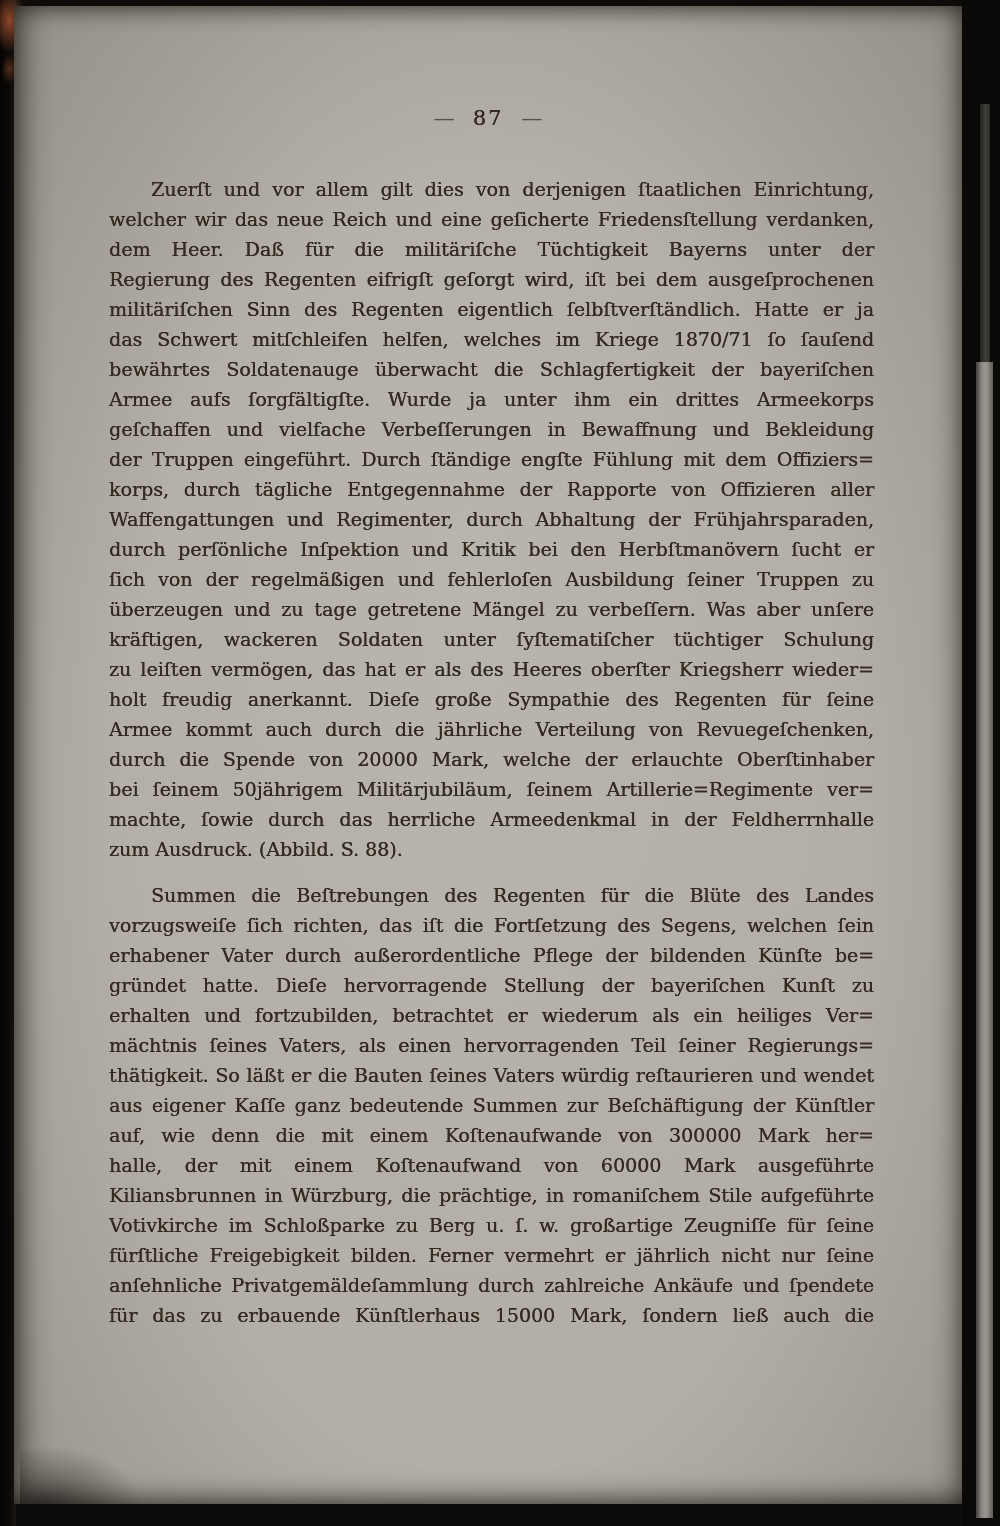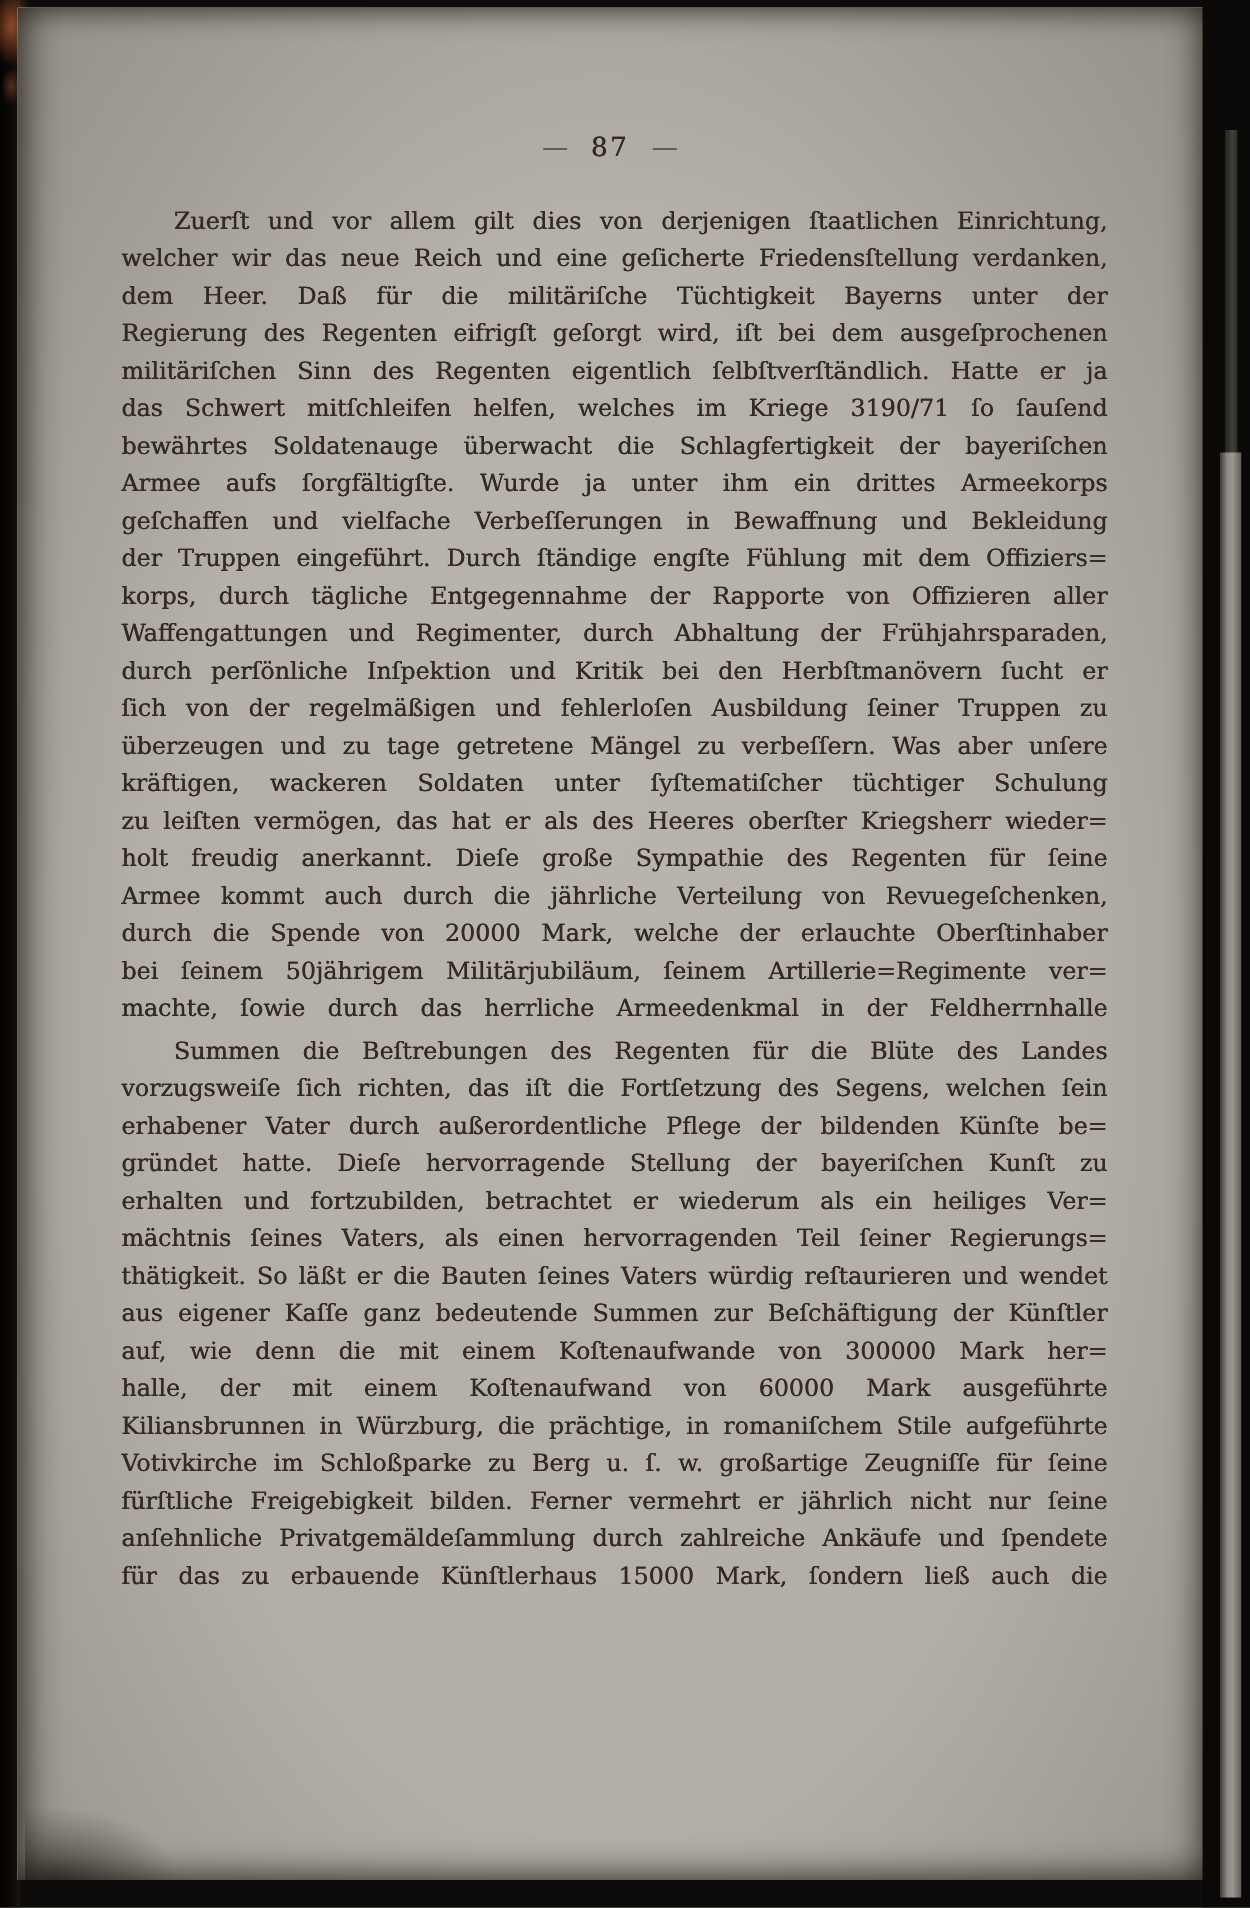--- a/index.html
+++ b/index.html
@@ -67,21 +67,21 @@
     letter-spacing:2px;
     text-shadow: 0.3px 0 0 currentColor;
   }
   
   .textblock {
     position:absolute; left:79px; right:72px; top:152px;
     color: var(--ink, #332a21);
     font-size:19px; line-height:30px;
     text-shadow: 0.3px 0 0 currentColor; 
   }
-  .paragraph { margin:4px; }
+  .paragraph { margin:16px; }
   .line {
     text-align: justify;
     text-align-last: justify;
     text-justify: inter-word;
     white-space: normal;
   }
   .line.indent { text-indent: 42px; }
   .line.last { text-align-last: left; }
 </style>
 </head>
@@ -106,37 +106,38 @@
       <span class="dash">—</span>
     </div>
 
     <div class="textblock">
       <div class="paragraph">
           <div class="line indent">Zuerſt und vor allem gilt dies von derjenigen ſtaatlichen Einrichtung,</div>
           <div class="line">welcher wir das neue Reich und eine geſicherte Friedensſtellung verdanken,</div>
           <div class="line">dem Heer. Daß für die militäriſche Tüchtigkeit Bayerns unter der</div>
           <div class="line">Regierung des Regenten eifrigſt geſorgt wird, iſt bei dem ausgeſprochenen</div>
           <div class="line">militäriſchen Sinn des Regenten eigentlich ſelbſtverſtändlich. Hatte er ja</div>
-          <div class="line">das Schwert mitſchleifen helfen, welches im Kriege 3190/71 ſo ſauſend</div>
+          <div class="line">das Schwert mitſchleifen helfen, welches im Kriege 1870/71 ſo ſauſend</div>
           <div class="line">bewährtes Soldatenauge überwacht die Schlagfertigkeit der bayeriſchen</div>
           <div class="line">Armee aufs ſorgfältigſte. Wurde ja unter ihm ein drittes Armeekorps</div>
           <div class="line">geſchaffen und vielfache Verbeſſerungen in Bewaffnung und Bekleidung</div>
           <div class="line">der Truppen eingeführt. Durch ſtändige engſte Fühlung mit dem Offiziers=</div>
           <div class="line">korps, durch tägliche Entgegennahme der Rapporte von Offizieren aller</div>
           <div class="line">Waffengattungen und Regimenter, durch Abhaltung der Frühjahrsparaden,</div>
           <div class="line">durch perſönliche Inſpektion und Kritik bei den Herbſtmanövern ſucht er</div>
           <div class="line">ſich von der regelmäßigen und fehlerloſen Ausbildung ſeiner Truppen zu</div>
           <div class="line">überzeugen und zu tage getretene Mängel zu verbeſſern. Was aber unſere</div>
           <div class="line">kräftigen, wackeren Soldaten unter ſyſtematiſcher tüchtiger Schulung</div>
           <div class="line">zu leiſten vermögen, das hat er als des Heeres oberſter Kriegsherr wieder=</div>
           <div class="line">holt freudig anerkannt. Dieſe große Sympathie des Regenten für ſeine</div>
           <div class="line">Armee kommt auch durch die jährliche Verteilung von Revuegeſchenken,</div>
           <div class="line">durch die Spende von 20000 Mark, welche der erlauchte Oberſtinhaber</div>
           <div class="line">bei ſeinem 50jährigem Militärjubiläum, ſeinem Artillerie=Regimente ver=</div>
           <div class="line">machte, ſowie durch das herrliche Armeedenkmal in der Feldherrnhalle</div>
+          <div class="line last">zum Ausdruck. (Abbild. S. 88).</div>
         </div>
       <div class="paragraph">
           <div class="line indent">Summen die Beſtrebungen des Regenten für die Blüte des Landes</div>
           <div class="line">vorzugsweiſe ſich richten, das iſt die Fortſetzung des Segens, welchen ſein</div>
           <div class="line">erhabener Vater durch außerordentliche Pflege der bildenden Künſte be=</div>
           <div class="line">gründet hatte. Dieſe hervorragende Stellung der bayeriſchen Kunſt zu</div>
           <div class="line">erhalten und fortzubilden, betrachtet er wiederum als ein heiliges Ver=</div>
           <div class="line">mächtnis ſeines Vaters, als einen hervorragenden Teil ſeiner Regierungs=</div>
           <div class="line">thätigkeit. So läßt er die Bauten ſeines Vaters würdig reſtaurieren und wendet</div>
           <div class="line">aus eigener Kaſſe ganz bedeutende Summen zur Beſchäftigung der Künſtler</div>

